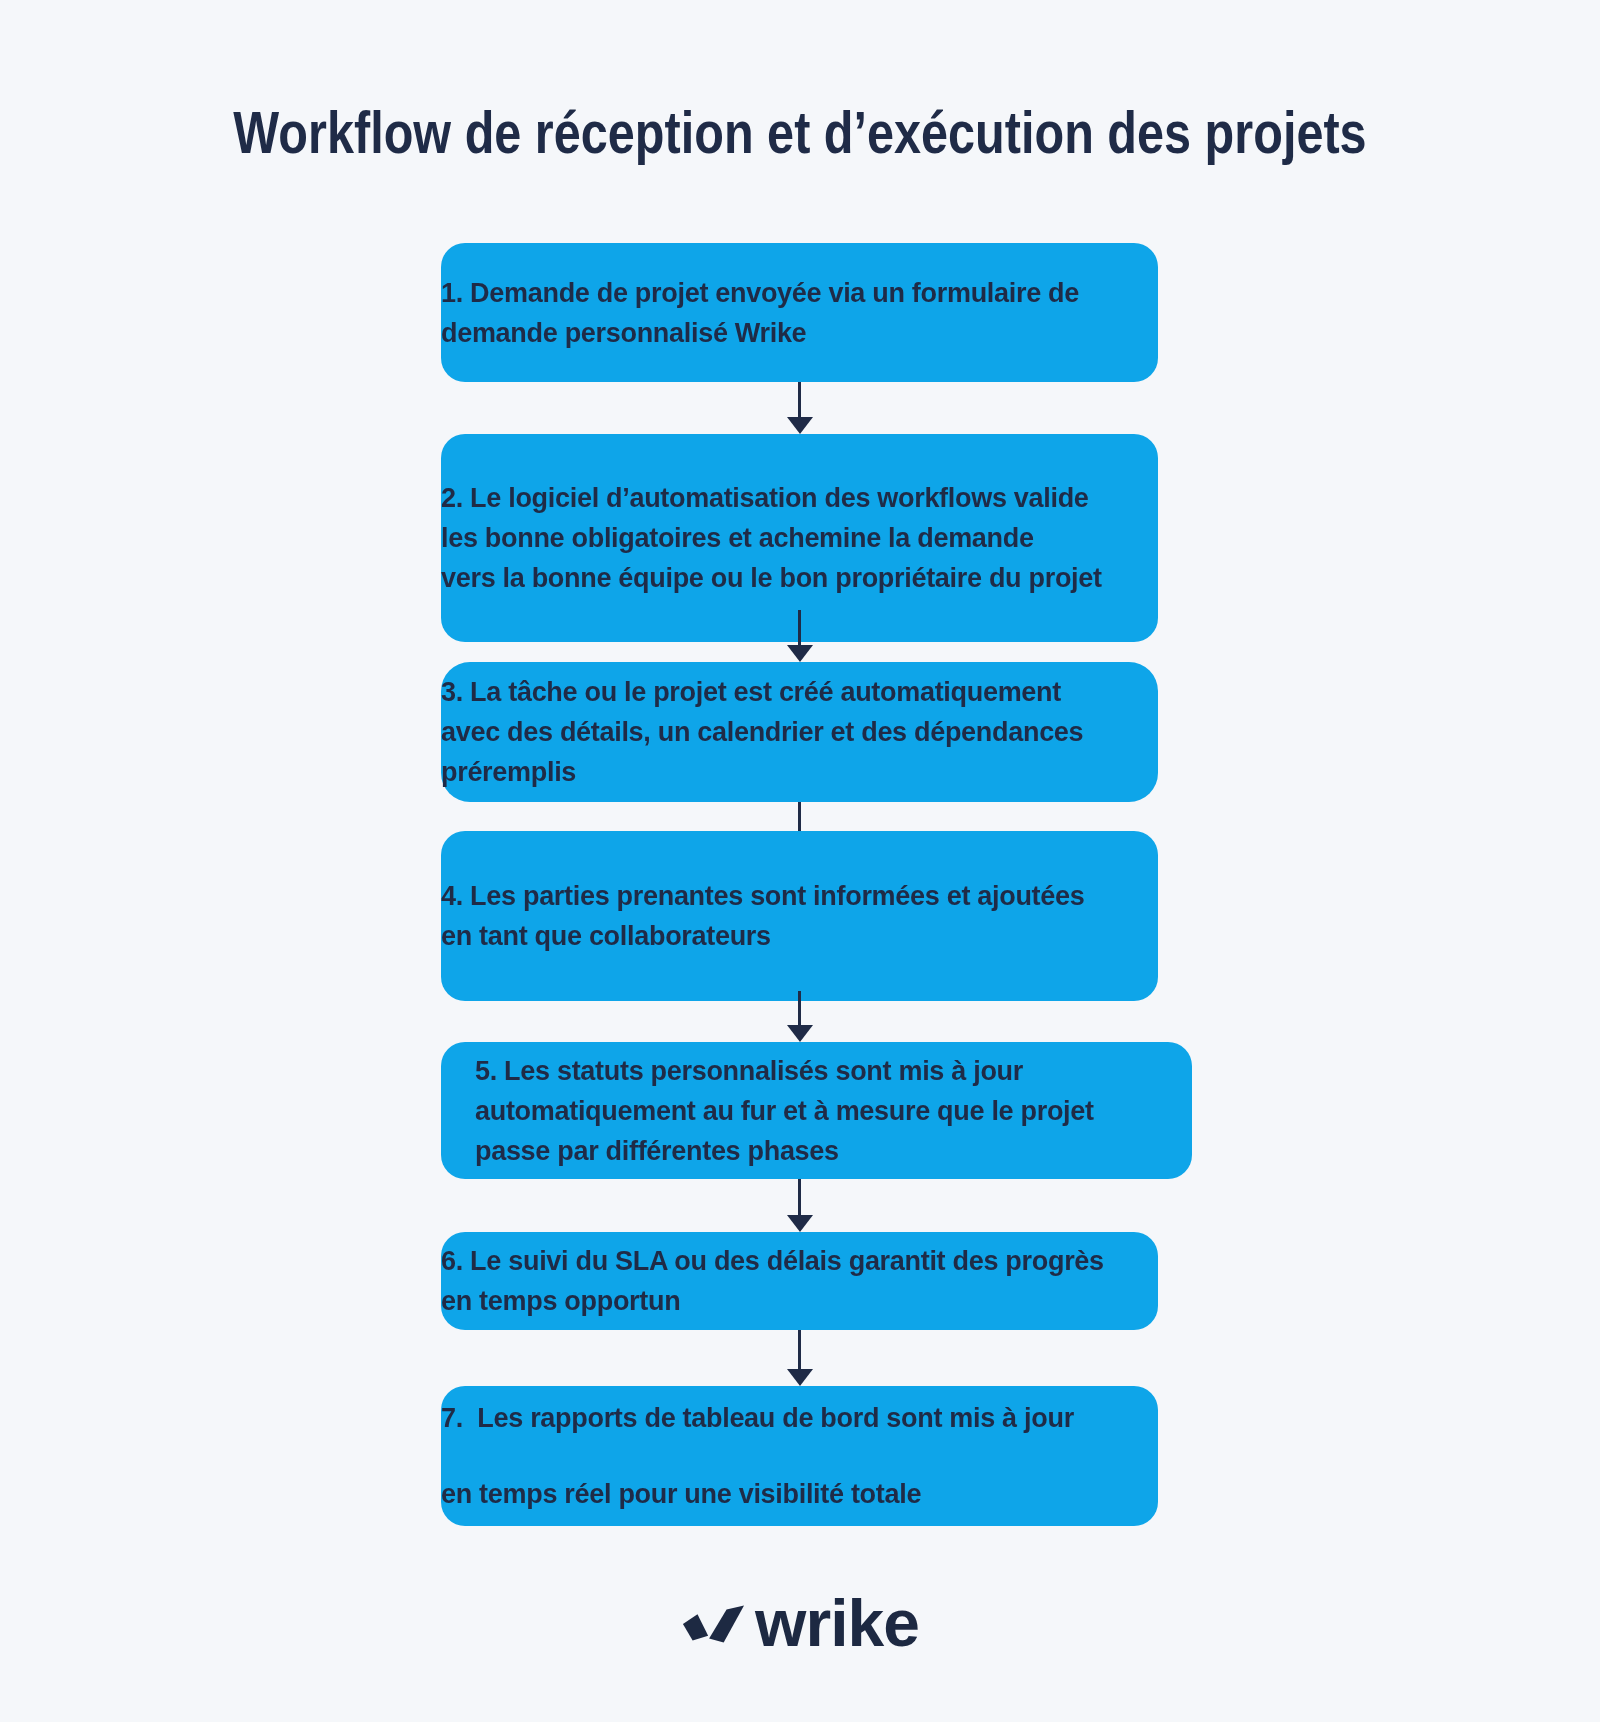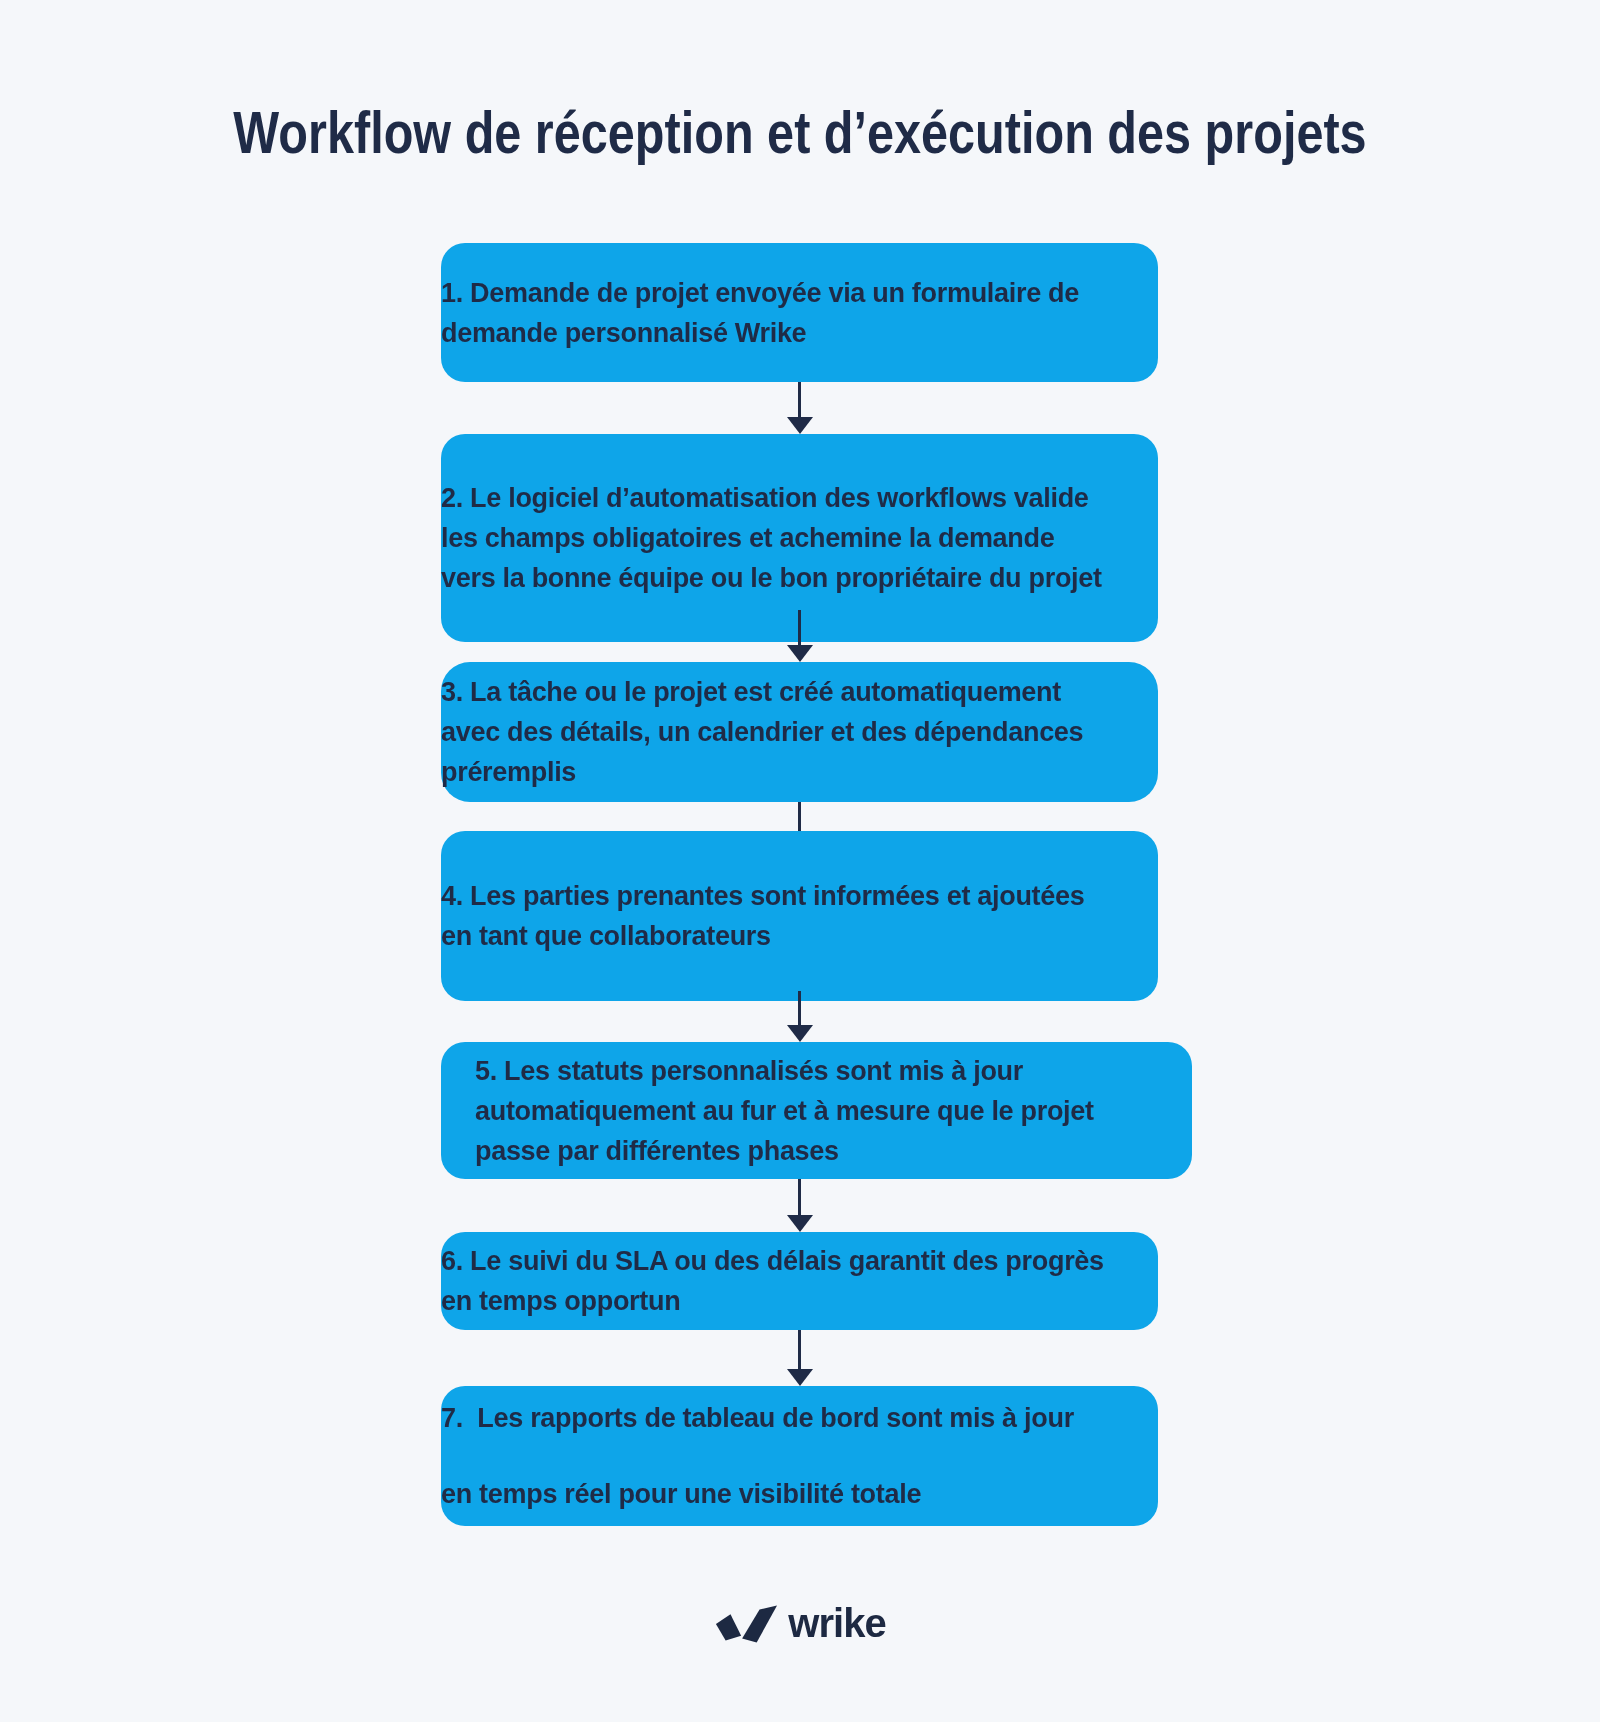--- a/index.html
+++ b/index.html
@@ -63,21 +63,21 @@
     border-right: 13px solid transparent;
     border-top: 17px solid #1f2b47;
   }
 
   .logo {
     position: absolute; top: 1598px; left: 0; width: 1600px;
     display: flex; justify-content: center; align-items: center; gap: 10px;
   }
   .logo svg { display: block; margin-top: 2px; }
   .logo .wordmark {
-    font-size: 40px; line-height: 50px; font-weight: 700;
+    font-size: 66px; line-height: 50px; font-weight: 700;
     letter-spacing: -1px; color: #1d2942;
   }
 </style>
 </head>
 <body>
 
 <div class="canvas">
 
   <div class="title">Workflow de réception et d’exécution des projets</div>
 
@@ -88,21 +88,21 @@
       <div class="ln">demande personnalisé Wrike</div>
     </div>
 
     <div class="arrow a1">
       <div class="shaft"></div>
       <div class="head"></div>
     </div>
 
     <div class="step s2">
       <div class="ln">2. Le logiciel d’automatisation des workflows valide</div>
-      <div class="ln">les champs obligatoires et achemine la demande</div>
+      <div class="ln">les bonne obligatoires et achemine la demande</div>
       <div class="ln">vers la bonne équipe ou le bon propriétaire du projet</div>
     </div>
 
     <div class="arrow a2">
       <div class="shaft"></div>
       <div class="head"></div>
     </div>
 
     <div class="step s3">
       <div class="ln">3. La tâche ou le projet est créé automatiquement</div>

